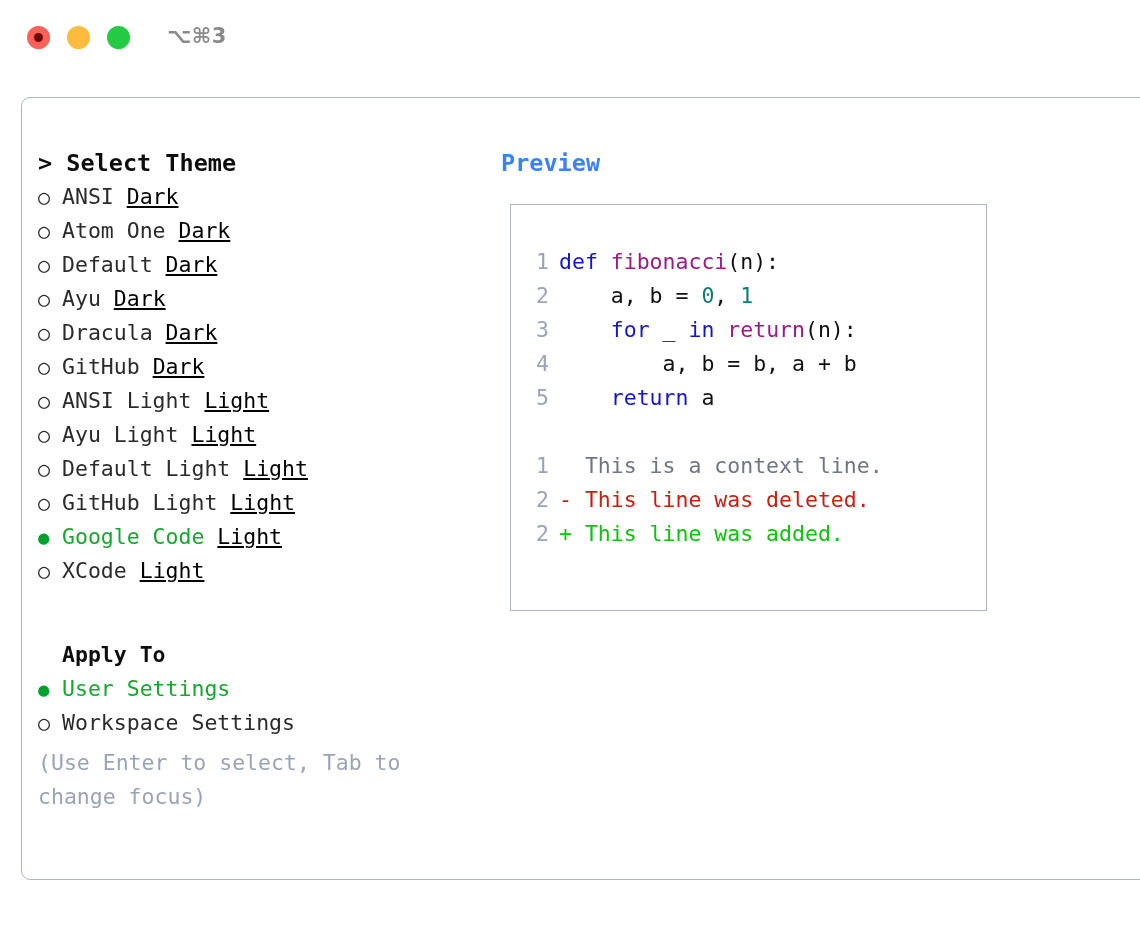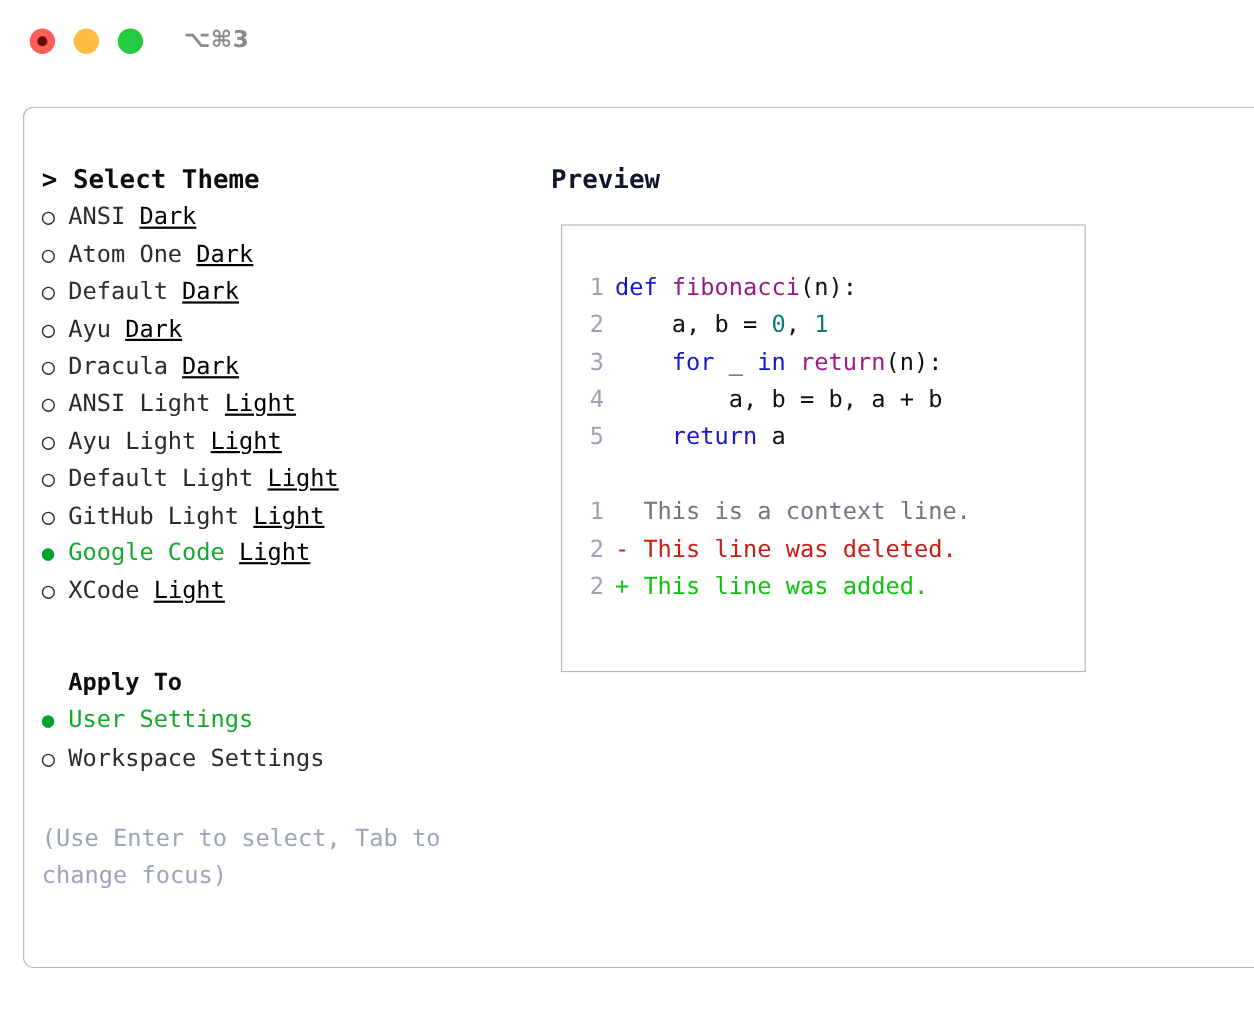--- a/index.html
+++ b/index.html
@@ -137,21 +137,21 @@
   
   #preview-column {
     position: absolute;
     left: 479px;
     top: 48px;
     width: 490px;
   }
   #preview-header {
     font-size: 23.5px;
     font-weight: 700;
-    color: #0f172a;
+    color: #3b82f6;
     line-height: 34px;
     height: 34px;
     white-space: pre;
   }
   #code-box {
     position: absolute;
     left: 9px;
     top: 58px;
     width: 477px;
     height: 407px;
@@ -205,20 +205,21 @@
 
     <div id="theme-column">
       <div id="theme-header">&gt; Select Theme</div>
 
       <div id="theme-options">
           <div class="opt-row"><span class="bullet">○</span><span class="opt-name">ANSI</span><span> </span><span class="opt-kind">Dark</span></div>
           <div class="opt-row"><span class="bullet">○</span><span class="opt-name">Atom One</span><span> </span><span class="opt-kind">Dark</span></div>
           <div class="opt-row"><span class="bullet">○</span><span class="opt-name">Default</span><span> </span><span class="opt-kind">Dark</span></div>
           <div class="opt-row"><span class="bullet">○</span><span class="opt-name">Ayu</span><span> </span><span class="opt-kind">Dark</span></div>
           <div class="opt-row"><span class="bullet">○</span><span class="opt-name">Dracula</span><span> </span><span class="opt-kind">Dark</span></div>
+          <div class="opt-row"><span class="bullet">○</span><span class="opt-name">GitHub</span><span> </span><span class="opt-kind">Dark</span></div>
           <div class="opt-row"><span class="bullet">○</span><span class="opt-name">ANSI Light</span><span> </span><span class="opt-kind">Light</span></div>
           <div class="opt-row"><span class="bullet">○</span><span class="opt-name">Ayu Light</span><span> </span><span class="opt-kind">Light</span></div>
           <div class="opt-row"><span class="bullet">○</span><span class="opt-name">Default Light</span><span> </span><span class="opt-kind">Light</span></div>
           <div class="opt-row"><span class="bullet">○</span><span class="opt-name">GitHub Light</span><span> </span><span class="opt-kind">Light</span></div>
           <div class="opt-row selected"><span class="bullet sel">●</span><span class="opt-name">Google Code</span><span> </span><span class="opt-kind">Light</span></div>
           <div class="opt-row"><span class="bullet">○</span><span class="opt-name">XCode</span><span> </span><span class="opt-kind">Light</span></div>
         </div>
 
       <div id="apply-block">
         <div id="apply-header">Apply To</div>

